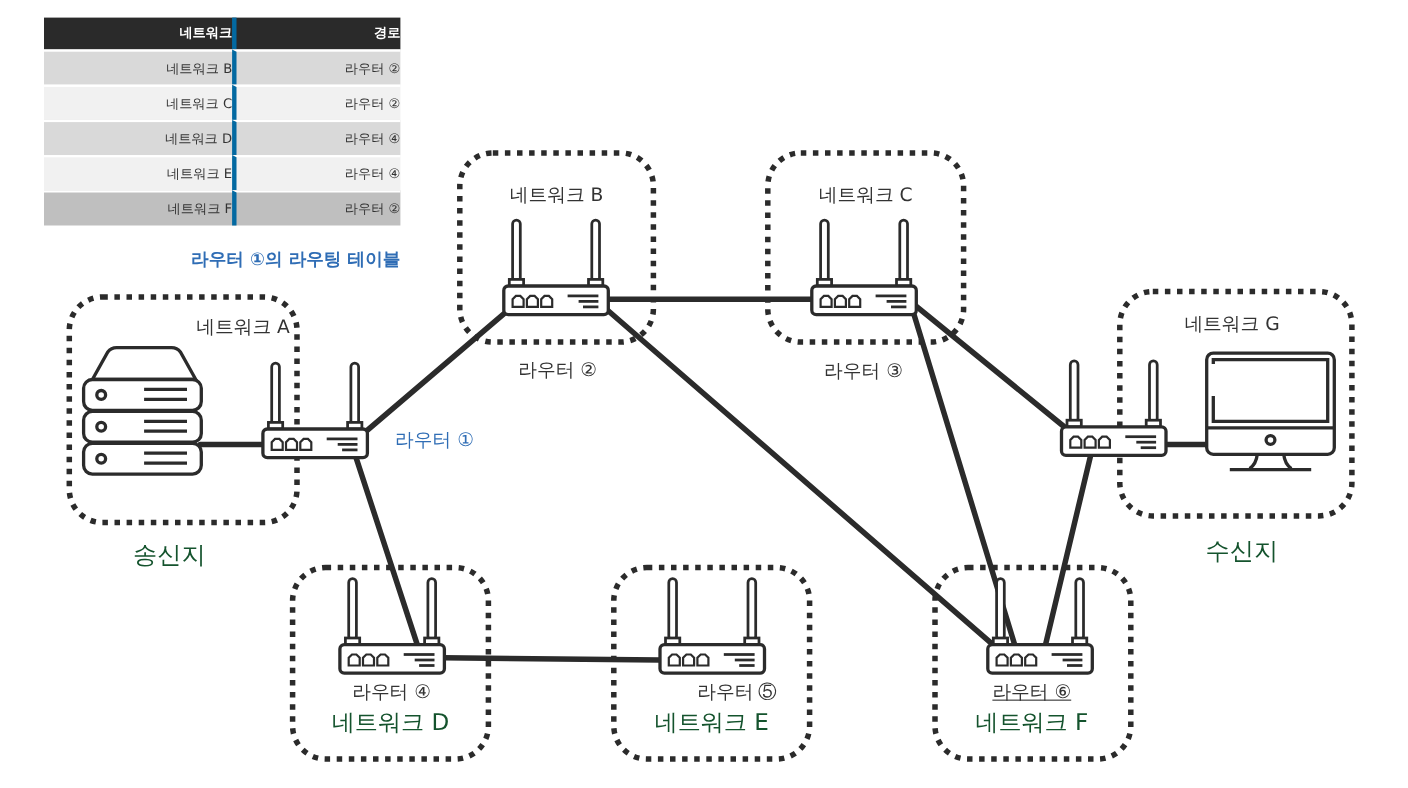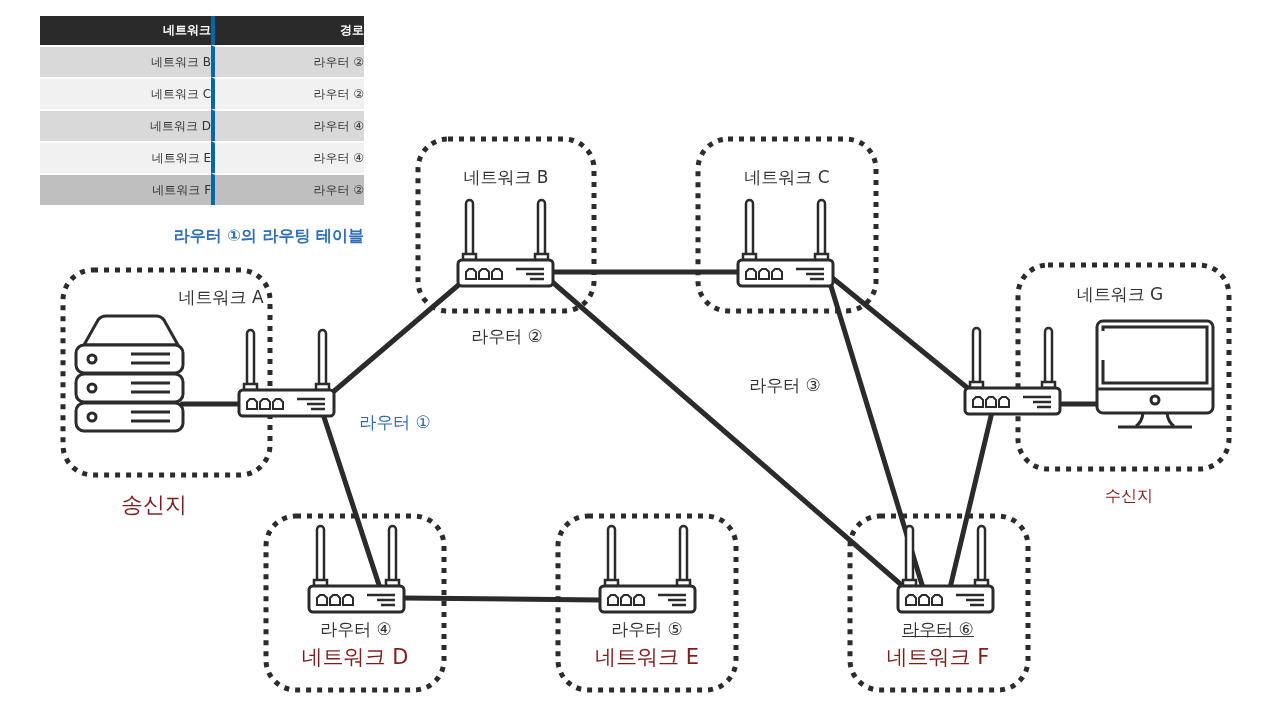--- a/index.html
+++ b/index.html
@@ -13,21 +13,21 @@
   .rt-table tr td { border-top:2px solid #ffffff; color:#333; }
   .rt-table tr.r0 td { background:#d9d9d9; }
   .rt-table tr.r1 td { background:#f1f1f1; }
   .rt-table tr.r2 td { background:#d9d9d9; }
   .rt-table tr.r3 td { background:#f1f1f1; }
   .rt-table tr.r4 td { background:#bfbfbf; }
   .caption { position:absolute; left:40px; top:226px; width:324px; text-align:right;
              color:#2f6db5; font-size:16px; font-weight:bold; }
   .lbl { position:absolute; font-size:17px; color:#333; white-space:nowrap; transform:translateX(-50%); }
   .lbl.blue { color:#2f6db5; }
-  .lbl.big { font-size:21px; color:#7f1d1d; }
+  .lbl.big { font-size:21px; color:#14532d; }
 </style>
 </head>
 <body>
 
 <svg id="diagram" xmlns="http://www.w3.org/2000/svg" width="1280" height="716" viewBox="0 0 1280 716">
   <defs>
     <g id="router-shape">
 
       <rect x="8" y="-62" width="7" height="56" rx="3.5" fill="#fff" stroke="#2b2b2b" stroke-width="2.5"></rect>
       <rect x="80" y="-62" width="7" height="56" rx="3.5" fill="#fff" stroke="#2b2b2b" stroke-width="2.5"></rect>
@@ -134,24 +134,24 @@
   </tbody>
 </table>
 <div class="caption">라우터 ①의 라우팅 테이블</div>
 
 <div class="lbl" style="left:173px; top:286px;margin-left:48px;">네트워크 A</div>
 <div class="lbl" style="left:506px; top:166px;">네트워크 B</div>
 <div class="lbl" style="left:787px; top:166px;">네트워크 C</div>
 <div class="lbl" style="left:1120px; top:283px;">네트워크 G</div>
 
 <div class="lbl" style="left:507px; top:325px;">라우터 ②</div>
-<div class="lbl" style="left:785px; top:326px;margin-top:48px;">라우터 ③</div>
-<div class="lbl blue" style="left:395px; top:388px;margin-top:23px;">라우터 ①</div>
+<div class="lbl" style="left:785px; top:326px;">라우터 ③</div>
+<div class="lbl blue" style="left:395px; top:388px;">라우터 ①</div>
 
 <div class="lbl" style="left:356px; top:618px;">라우터 ④</div>
 <div class="lbl big" style="left:355px; top:643px;">네트워크 D</div>
-<div class="lbl" style="left:647px; top:618px;">라우터 ⑤</div>
+<div class="lbl" style="left:670px; top:618px;font-family:Liberation Serif, serif;">라우터 ⑤</div>
 <div class="lbl big" style="left:647px; top:643px;">네트워크 E</div>
 <div class="lbl" style="left:938px; top:618px;text-decoration:underline;">라우터 ⑥</div>
 <div class="lbl big" style="left:938px; top:643px;">네트워크 F</div>
 
 <div class="lbl big" style="left:154px; top:490px; font-size:22px;">송신지</div>
-<div class="lbl big" style="left:1129px; top:486px; font-size:16px;">수신지</div>
+<div class="lbl big" style="left:1129px; top:486px; font-size:22px;">수신지</div>
 
 </body></html>

